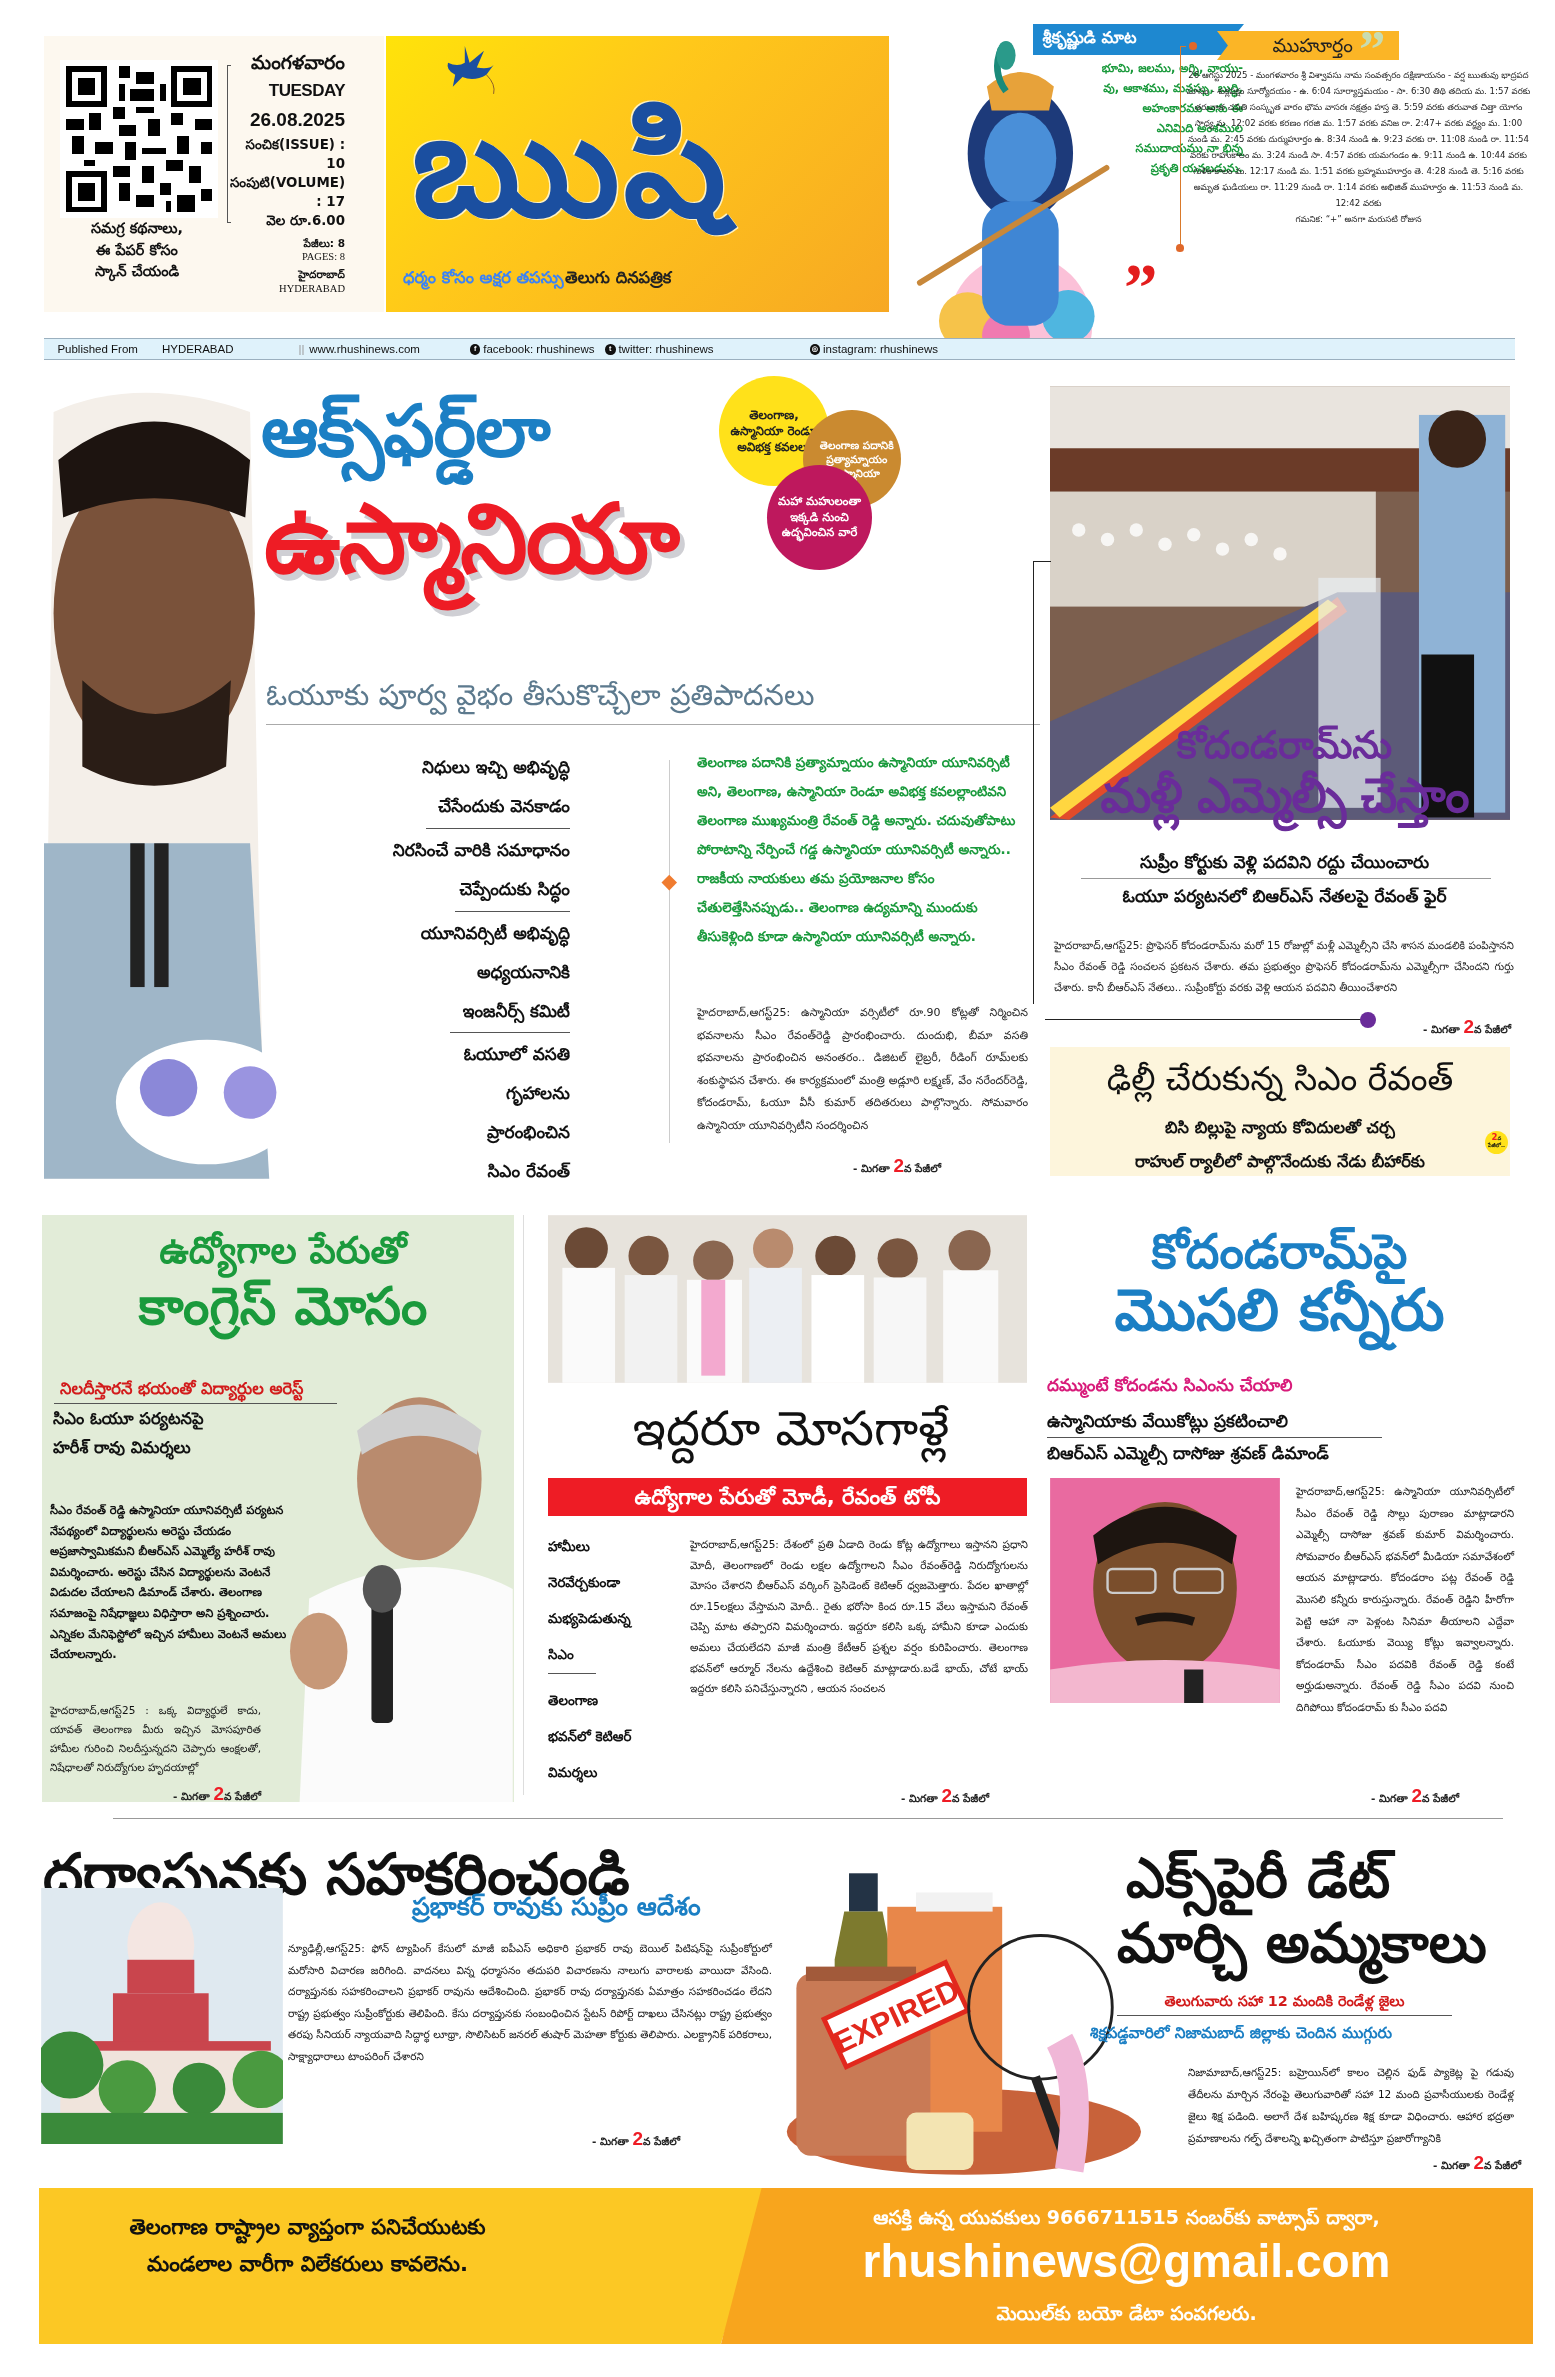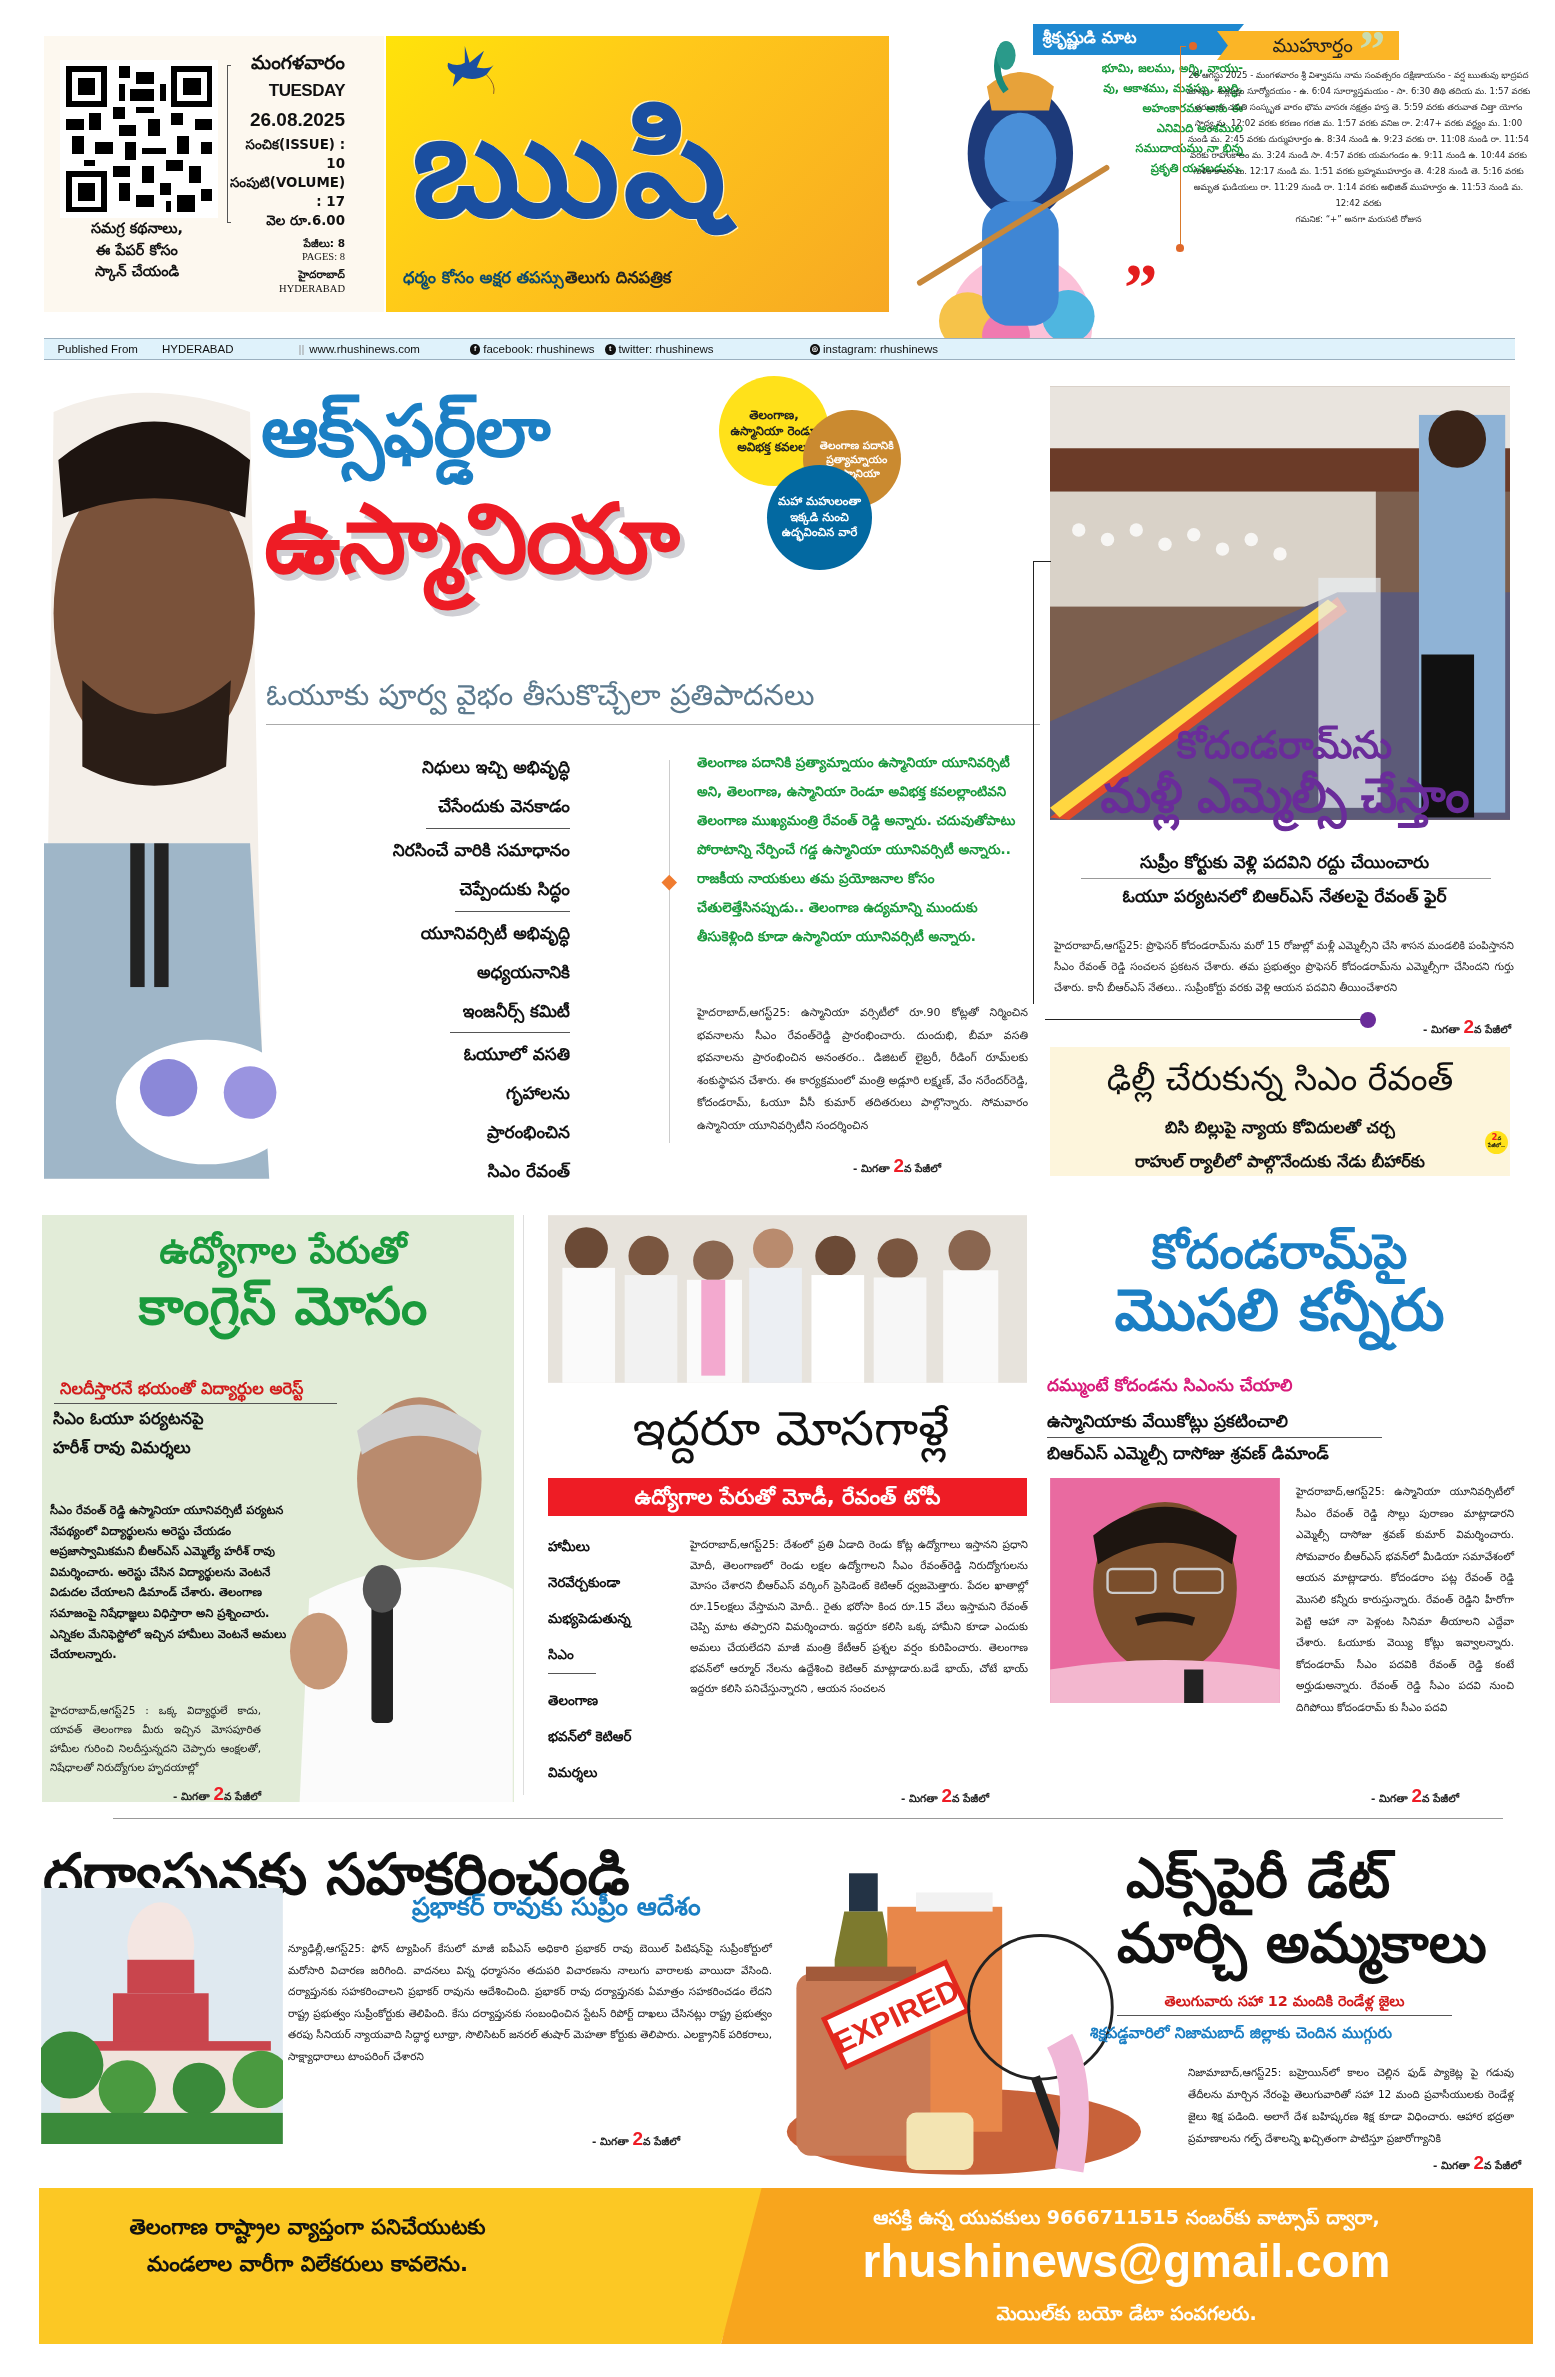--- a/index.html
+++ b/index.html
@@ -21,21 +21,21 @@
   #date-block .pages-en { font-size: 10.5px; font-family: "Liberation Serif", serif; line-height: 13.4px; }
   #date-block .city-te { font-size: 10.5px; font-weight: bold; line-height: 16.3px; margin-top: 1.9px; }
   #date-block .city-en { font-size: 10.5px; font-family: "Liberation Serif", serif; line-height: 13.4px; }
   #date-bracket { left: 227px; top: 65px; width: 3.8px; height: 158px; border-left: 1px solid #555; border-top: 1px solid #555; border-bottom: 1px solid #555; }
 
   #logo-band { left: 386px; top: 36px; width: 503px; height: 276px;
     background: linear-gradient(135deg, #ffe30a 0%, #ffc81a 40%, #f7a823 100%); }
   #logo-text { left: 412px; top: 86px; font-size: 144px; font-weight: bold; color: #1b4fa0; line-height: 158px; letter-spacing: 3.8px;
     text-shadow: 1.4px 1.4px 0 #fff2c0, -1.4px -1.4px 0 #fff2c0; }
   #bird { left: 436px; top: 41px; width: 72px; height: 53px; }
-  #tagline-1 { left: 403px; top: 268px; font-size: 16.3px; font-weight: bold; color: #0c4a6e; }
+  #tagline-1 { left: 403px; top: 268px; font-size: 16.3px; font-weight: bold; color: #3b82f6; }
   #tagline-2 { left: 565px; top: 268px; font-size: 16.3px; font-weight: bold; color: #222; text-align: right; }
 
   #krishna { left: 848px; top: 29px; width: 316px; height: 316px; }
   #krishna-tab { left: 1033px; top: 24px; width: 211px; height: 31px; background: #1e88d0;
     clip-path: polygon(0 0, 100% 0, 94% 50%, 100% 100%, 0 100%); color: #fff; font-size: 16.3px; font-weight: bold; padding: 3.8px 9.6px; }
   #krishna-quote { left: 1042px; top: 58px; width: 201px; text-align: right; font-size: 11.5px; line-height: 20px; color: #1a9a3c; font-weight: bold; }
   #krishna-quote-mark { left: 1124px; top: 254px; font-size: 67px; color: #e31d1d; font-family: "Liberation Serif", serif; font-weight: bold; line-height: 67px; }
 
   #muhurtham-frame { left: 1180px; top: 46px; width: 5.8px; height: 201px; border-left: 1px solid #d9792a; border-top: 1px solid #d9792a; }
   #muhurtham-dot1 { left: 1189px; top: 42px; width: 7.7px; height: 7.7px; background: #e0682a; border-radius: 50%; }
@@ -52,21 +52,21 @@
   .sicon { display: inline-block; width: 10.5px; height: 10.5px; border-radius: 50%; background: #111; color: #fff; font-size: 7.2px; text-align: center; line-height: 10.5px; font-weight: bold; margin-right: 2.9px; vertical-align: middle; }
 
   
   #lead-photo { left: 44px; top: 383px; width: 484px; height: 796px; }
   #lead-h1 { left: 261px; top: 388px; font-size: 72px; font-weight: bold; color: #1b7fc4; line-height: 86px; letter-spacing: -1px; }
   #lead-h2 { left: 264px; top: 484px; font-size: 96px; font-weight: bold; color: #ee1c25; line-height: 110px; letter-spacing: -1.9px;
     text-shadow: 4.8px 5.8px 0 #cfcfd4; }
   .circle { border-radius: 50%; display: flex; align-items: center; justify-content: center; text-align: center; font-weight: bold; line-height: 1.35; }
   #circle-yellow { left: 719px; top: 376px; width: 110px; height: 110px; background: #ffe11a; color: #222; font-size: 12px; padding: 9.6px; }
   #circle-brown { left: 803px; top: 410px; width: 98px; height: 98px; background: #ca8a30; color: #fff; font-size: 10.5px; padding-left: 9.6px; }
-  #circle-blue { left: 767px; top: 465px; width: 105px; height: 105px; background: #0369a1; color: #fff; font-size: 11.5px; }
+  #circle-blue { left: 767px; top: 465px; width: 105px; height: 105px; background: #be185d; color: #fff; font-size: 11.5px; }
   #lead-deck { left: 266px; top: 669px; font-size: 29px; color: #5d7a8e; line-height: 53px; }
   #lead-rule3 { left: 266px; top: 724px; width: 774px; height: 1px; background: #aaa; }
 
   #lead-points { left: 479px; top: 748px; width: 89px; text-align: right; }
   .lp { font-size: 17px; font-weight: bold; line-height: 39px; color: #111; }
   .lp-rule { height: 1px; background: #555; margin: 1.9px 0 1.9px auto; }
 
   #lead-divider { left: 669px; top: 760px; width: 1px; height: 383px; background: #ccc; }
   #lead-diamond { left: 664px; top: 877px; width: 10.5px; height: 10.5px; background: #f07c30; transform: rotate(45deg); }
   #lead-green { left: 697px; top: 748px; width: 331px; font-size: 13.4px; font-weight: bold; color: #1a9a3c; line-height: 29px; }

